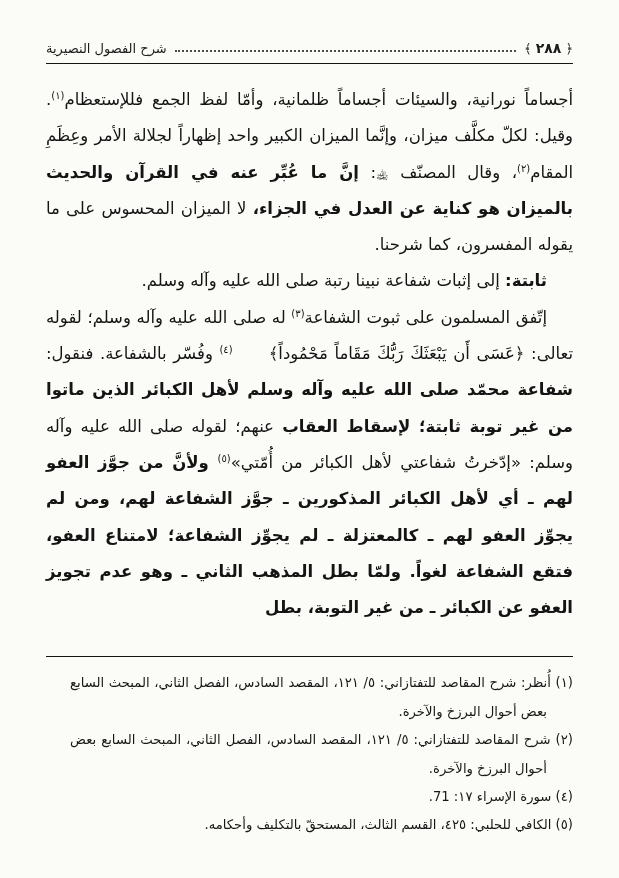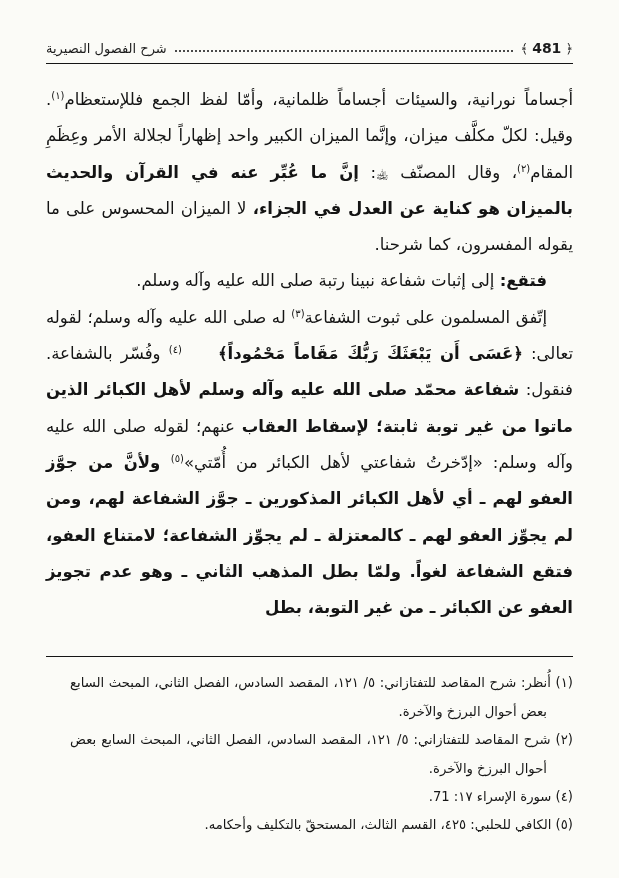--- a/index.html
+++ b/index.html
@@ -35,21 +35,21 @@
     text-align: justify;
   }
   .para { margin: 0; }
   .para.indent { text-indent: 26px; }
   b { font-weight: bold; }
   sup.fn {
     font-size: 10px;
     vertical-align: super;
     line-height: 0;
   }
-  .verse { font-weight: bold; margin-left: 36px; }
+  .verse { font-weight: normal; margin-left: 36px; }
   .honorific { font-size: 0.85em; }
 
   
   footer { margin-top: 30px; }
   .fn-rule { border-top: 1.3px solid #151515; margin-bottom: 12px; }
   .footnote {
     font-size: 13.2px;
     line-height: 2.15;
     text-align: justify;
     padding-right: 26px;
@@ -59,32 +59,32 @@
   }
 </style>
 </head>
 <body>
 
 <div class="page">
 
   <header class="page-header">
     <span class="pagenum-group">
       <span class="orn">﴿</span>
-      <span class="pagenum">481</span>
+      <span class="pagenum">٢٨٨</span>
       <span class="orn">﴾</span>
     </span>
     <span class="leader"></span>
     <span class="book-title">شرح الفصول النصيرية</span>
   </header>
   <div class="header-rule"></div>
 
   <main>
     <p class="para"><span>أجساماً نورانية، والسيئات أجساماً ظلمانية، وأمّا لفظ الجمع فللإستعظام</span><sup class="fn">(١)</sup><span>. وقيل: لكلّ مكلَّف ميزان، وإنَّما الميزان الكبير واحد إظهاراً لجلالة الأمر وعِظَمِ المقام</span><sup class="fn">(٢)</sup><span>، وقال المصنّف </span><span class="honorific">﵀</span><span>: </span><b>إنَّ ما عُبِّر عنه في القرآن والحديث بالميزان هو كناية عن العدل في الجزاء،</b><span> لا الميزان المحسوس على ما يقوله المفسرون، كما شرحنا.</span></p>
 
-    <p class="para indent"><b>فتقع:</b><span> إلى إثبات شفاعة نبينا رتبة صلى الله عليه وآله وسلم.</span></p>
+    <p class="para indent"><b>ثابتة:</b><span> إلى إثبات شفاعة نبينا رتبة صلى الله عليه وآله وسلم.</span></p>
 
     <p class="para indent"><span>إتّفق المسلمون على ثبوت الشفاعة</span><sup class="fn">(٣)</sup><span> له صلى الله عليه وآله وسلم؛ لقوله تعالى: </span><span class="verse">﴿عَسَى أَن يَبْعَثَكَ رَبُّكَ مَقَاماً مَحْمُوداً﴾</span><sup class="fn">(٤)</sup><span> وفُسّر بالشفاعة. فنقول: </span><b>شفاعة محمّد صلى الله عليه وآله وسلم لأهل الكبائر الذين ماتوا من غير توبة ثابتة؛ لإسقاط العقاب</b><span> عنهم؛ لقوله صلى الله عليه وآله وسلم: «إدّخرتُ شفاعتي لأهل الكبائر من أُمّتي»</span><sup class="fn">(٥)</sup><b> ولأنَّ من جوَّز العفو لهم ـ أي لأهل الكبائر المذكورين ـ جوَّز الشفاعة لهم، ومن لم يجوِّز العفو لهم ـ كالمعتزلة ـ لم يجوِّز الشفاعة؛ لامتناع العفو، فتقع الشفاعة لغواً. ولمّا بطل المذهب الثاني ـ وهو عدم تجويز العفو عن الكبائر ـ من غير التوبة، بطل</b></p>
   </main>
 
   <footer>
     <div class="fn-rule"></div>
 
     <div class="footnote"><span class="fn-marker">(١)</span> <span>أُنظر: شرح المقاصد للتفتازاني: ٥/ ١٢١، المقصد السادس، الفصل الثاني، المبحث السابع بعض أحوال البرزخ والآخرة.</span></div>
 
     <div class="footnote"><span class="fn-marker">(٢)</span> <span>شرح المقاصد للتفتازاني: ٥/ ١٢١، المقصد السادس، الفصل الثاني، المبحث السابع بعض أحوال البرزخ والآخرة.</span></div>

